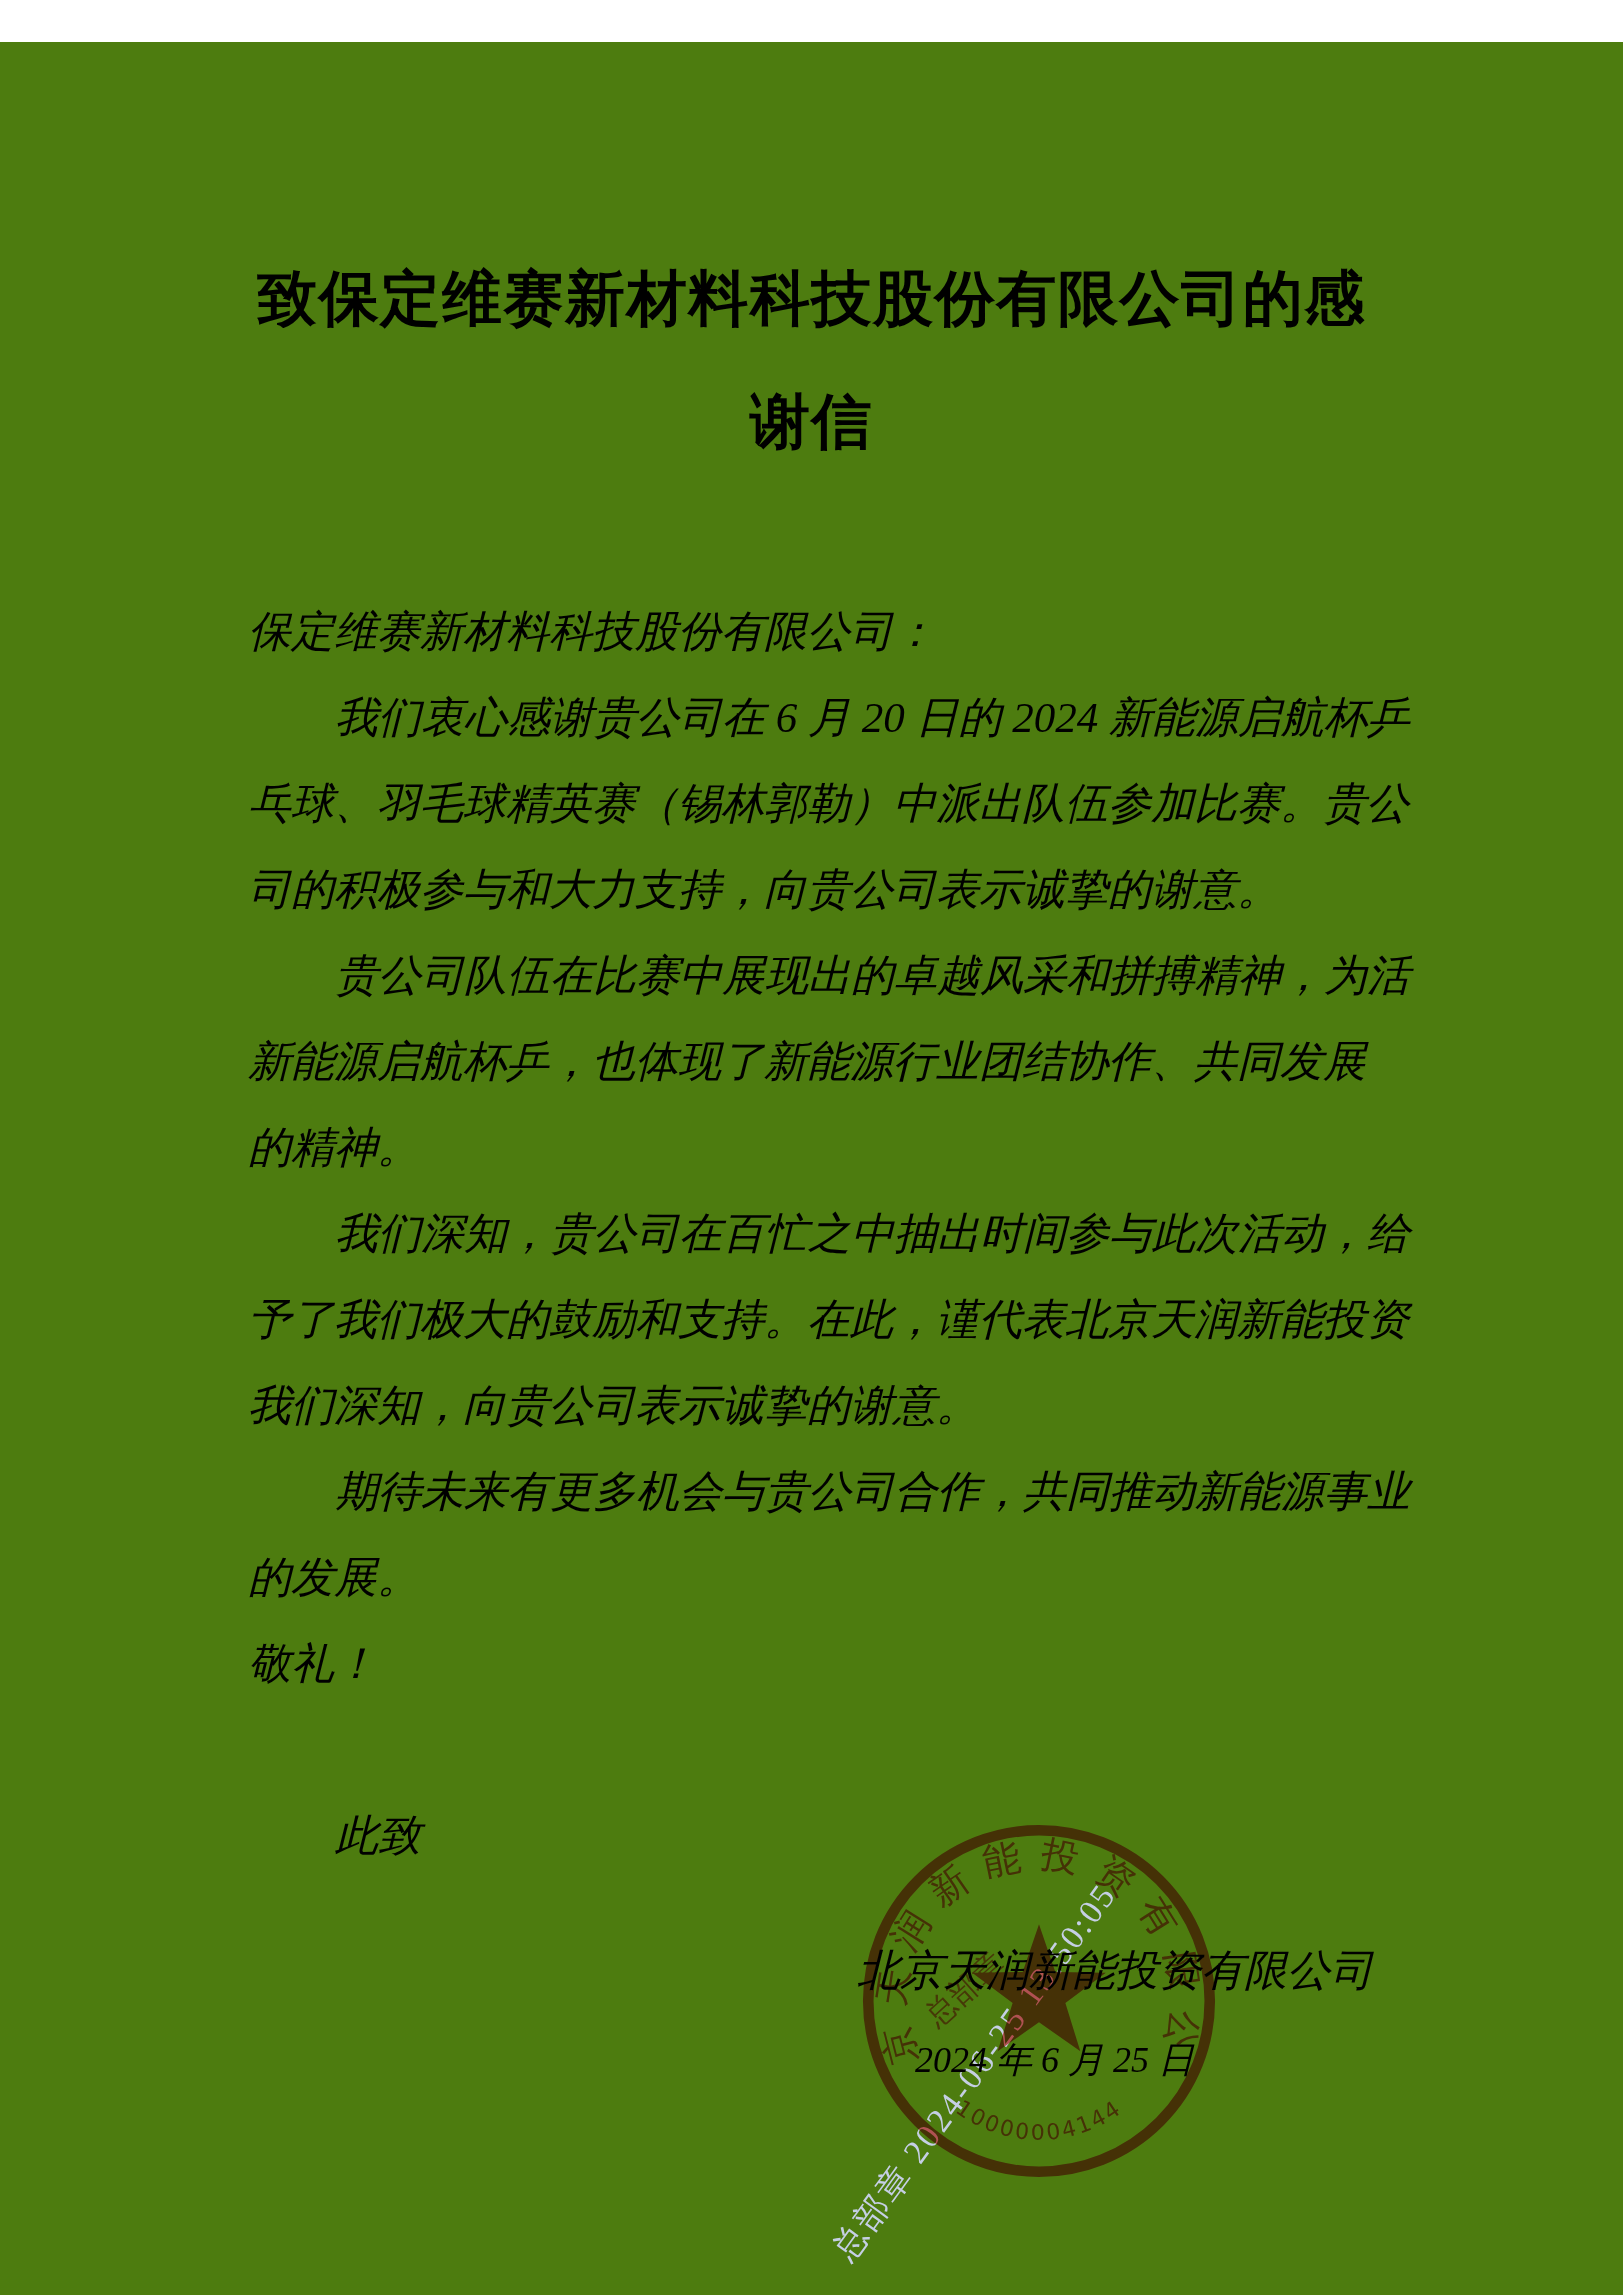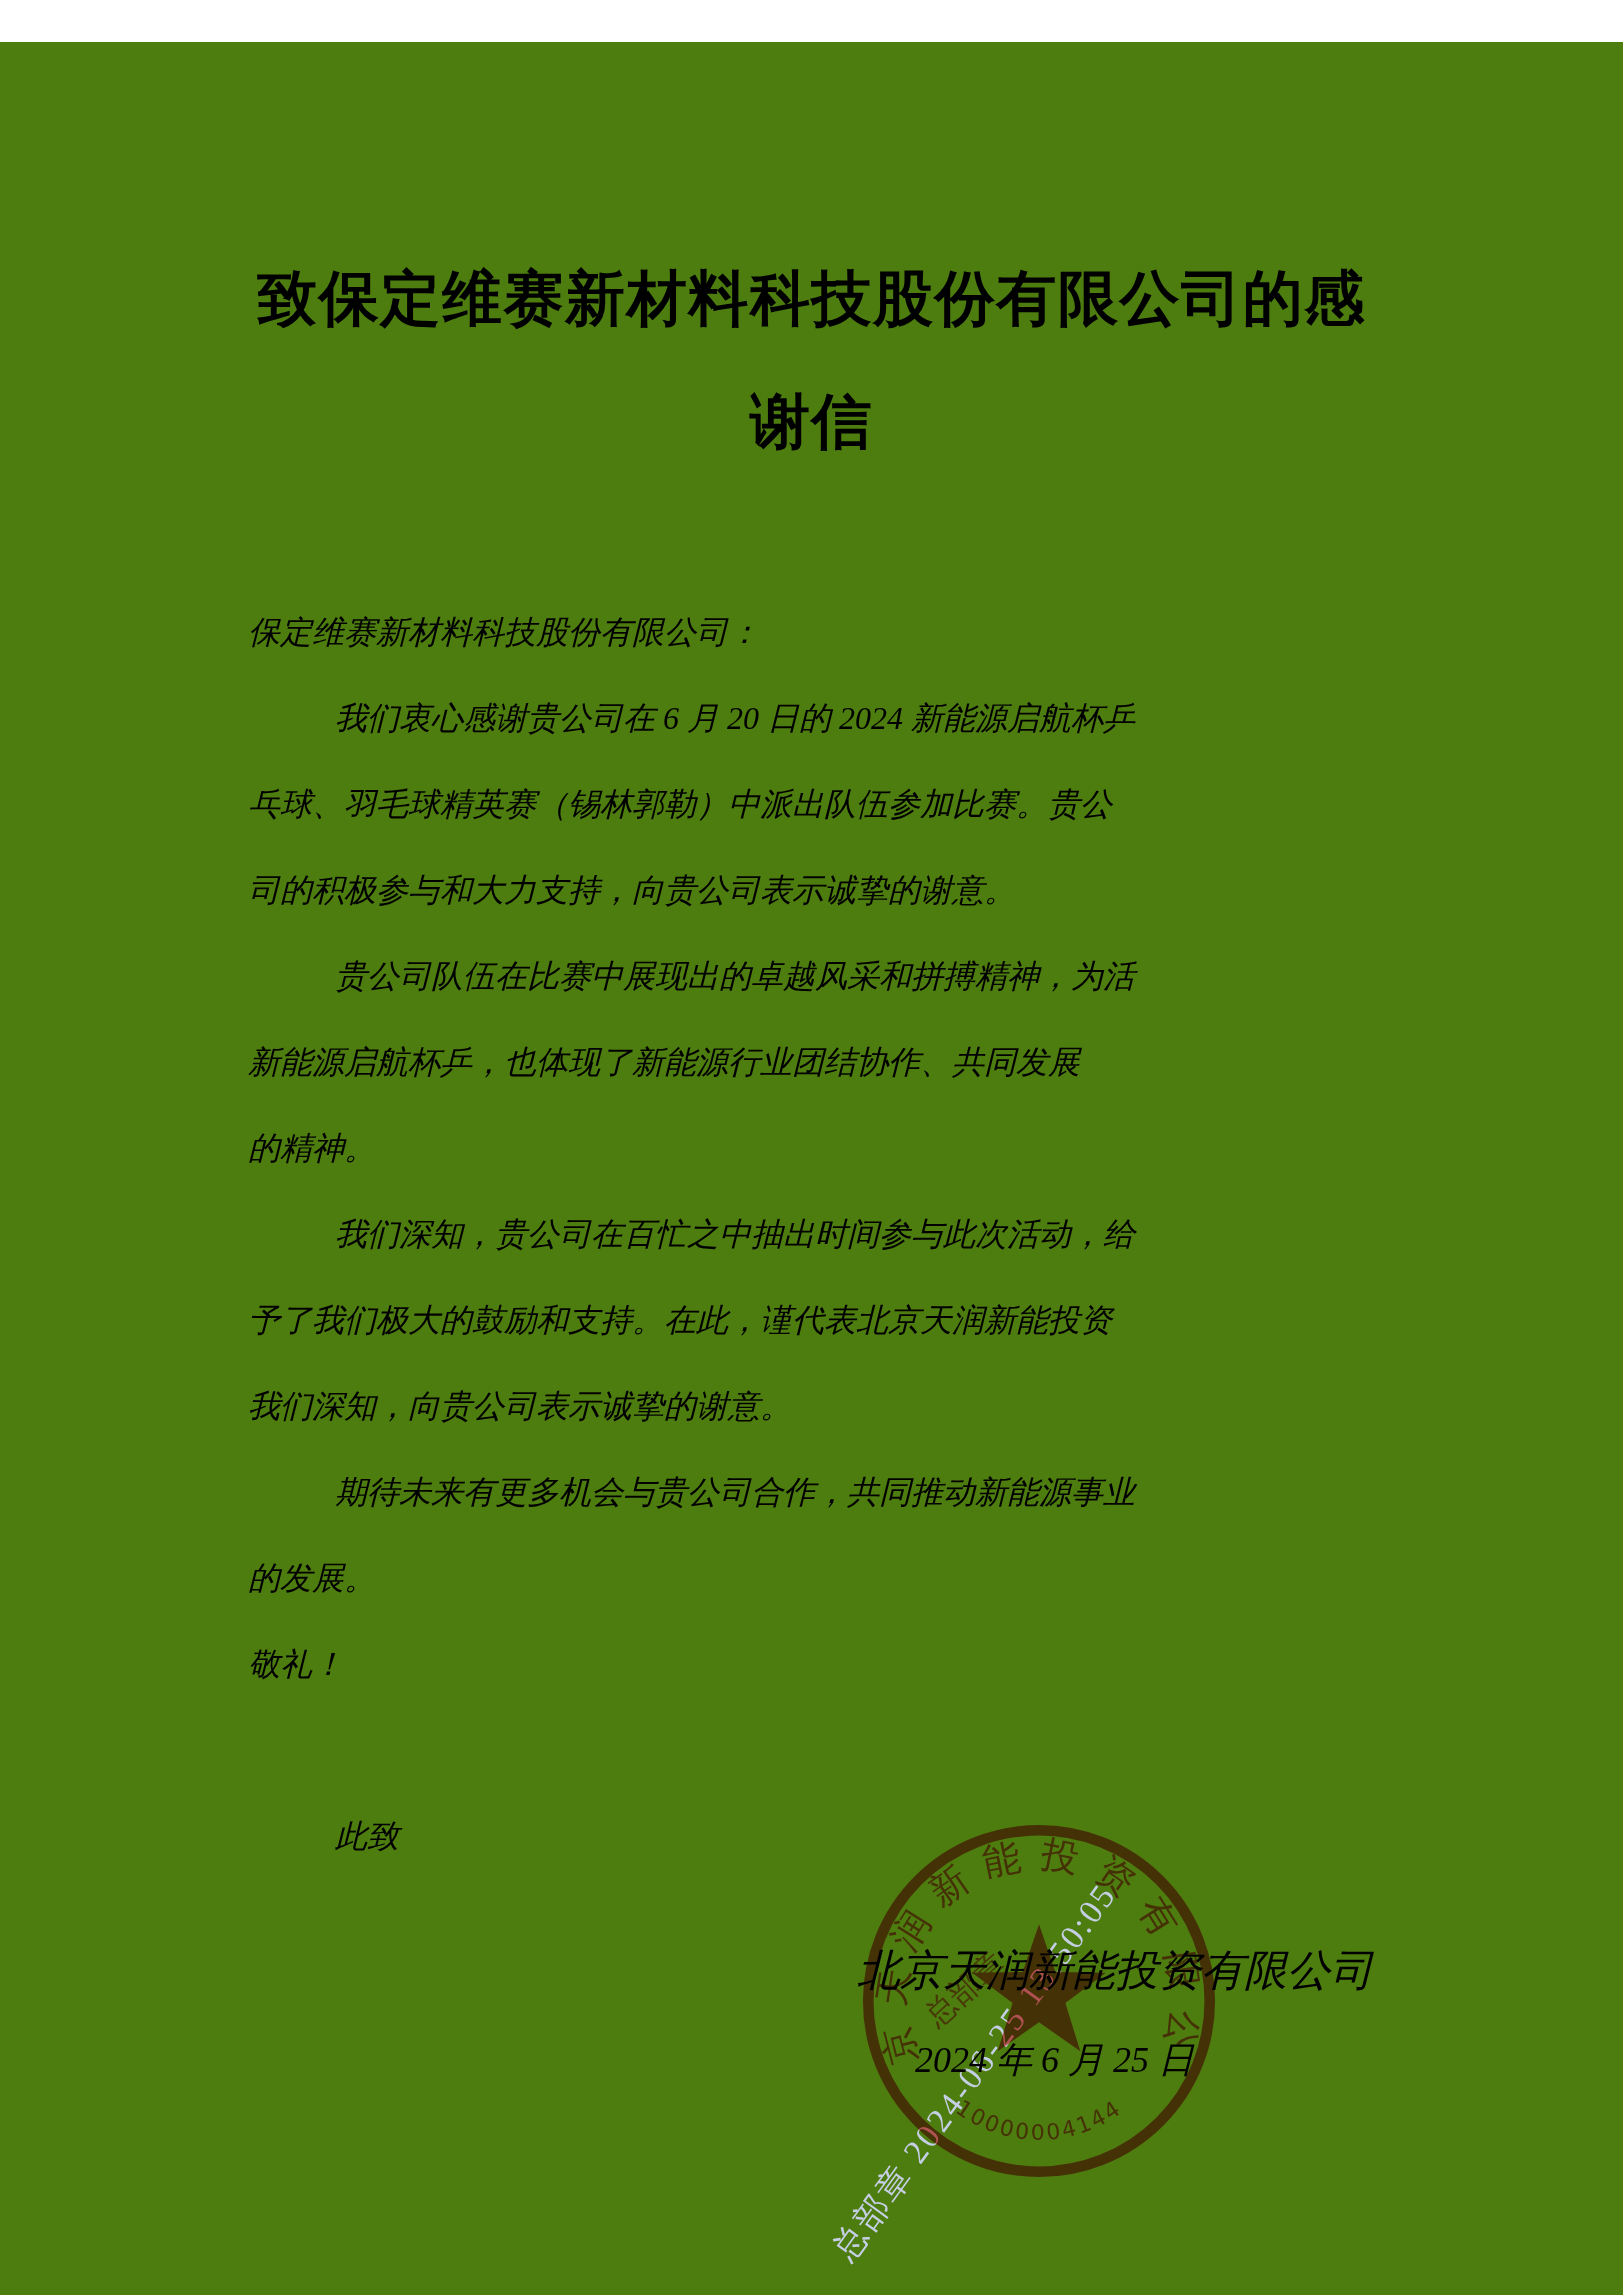--- a/index.html
+++ b/index.html
@@ -18,21 +18,21 @@
     text-align: center;
     font-weight: 700;
     font-size: 60px;
     line-height: 123px;
     letter-spacing: 1.6px;
   }
   .content {
     margin: 105px 248px 0 248px;
   }
   .body-line {
-    font-size: 32px;
+    font-size: 43px;
     line-height: 86px;
     font-style: italic;
     white-space: nowrap;
   }
   .indent { padding-left: 87px; font-style: italic; }
   .gap-above { margin-top: 86px; }
   .signature-company {
     position: absolute;
     left: 857px;
     top: 1900px;

